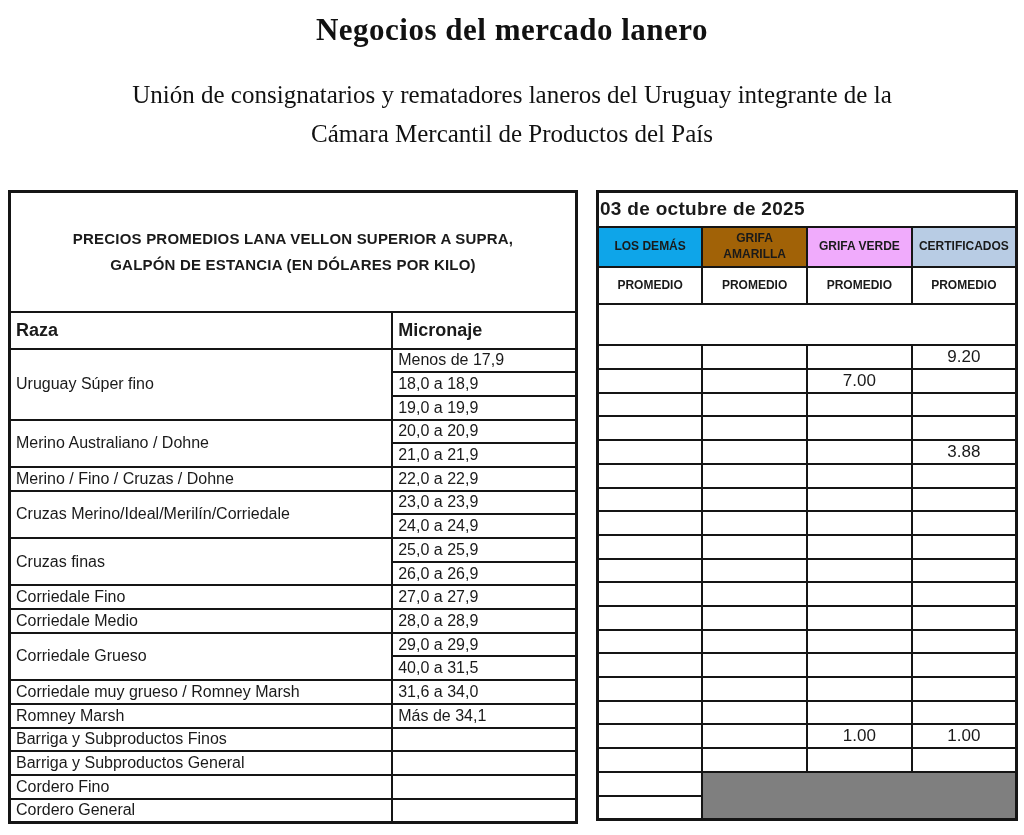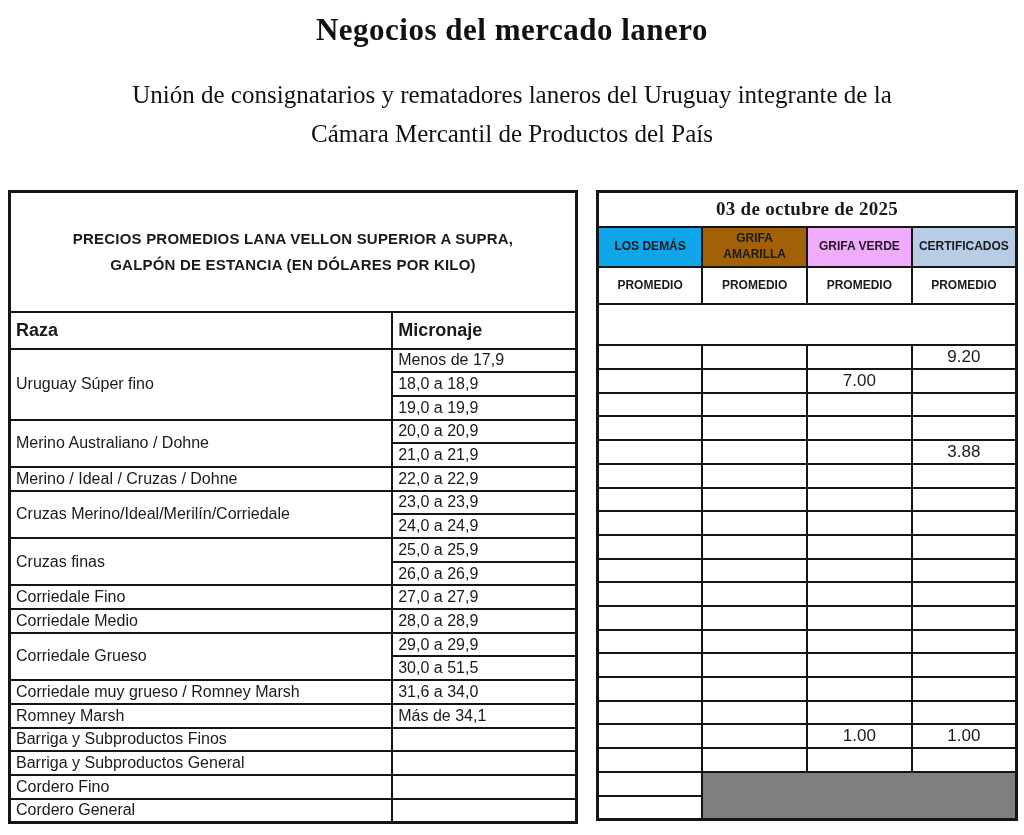--- a/index.html
+++ b/index.html
@@ -69,24 +69,22 @@
     padding: 0 2px 0 5px;
     vertical-align: middle;
     white-space: nowrap;
   }
 
   
   tr.rt-date-row { height: 35px; }
   .rt-date {
     font-weight: bold;
     font-size: 19px;
-    text-align: center;
     vertical-align: middle;
     letter-spacing: 0.3px;
-    font-family: Liberation Serif, serif;
   }
   tr.rt-colhead-row { height: 40px; }
   .rt-colhead {
     font-weight: bold;
     font-size: 12px;
     text-align: center;
     vertical-align: middle;
     white-space: pre-line;
     line-height: 1.3;
     padding: 0 1px;
@@ -140,21 +138,21 @@
           <td class="mic">19,0 a 19,9</td>
         </tr>
         <tr class="data-row">
           <td class="raza" rowspan="2">Merino Australiano / Dohne</td>
           <td class="mic">20,0 a 20,9</td>
         </tr>
         <tr class="data-row">
           <td class="mic">21,0 a 21,9</td>
         </tr>
         <tr class="data-row">
-          <td class="raza" rowspan="1">Merino / Ideal / Cruzas / Dohne</td>
+          <td class="raza" rowspan="1">Merino / Fino / Cruzas / Dohne</td>
           <td class="mic">22,0 a 22,9</td>
         </tr>
         <tr class="data-row">
           <td class="raza" rowspan="2">Cruzas Merino/Ideal/Merilín/Corriedale</td>
           <td class="mic">23,0 a 23,9</td>
         </tr>
         <tr class="data-row">
           <td class="mic">24,0 a 24,9</td>
         </tr>
         <tr class="data-row">
@@ -170,21 +168,21 @@
         </tr>
         <tr class="data-row">
           <td class="raza" rowspan="1">Corriedale Medio</td>
           <td class="mic">28,0 a 28,9</td>
         </tr>
         <tr class="data-row">
           <td class="raza" rowspan="2">Corriedale Grueso</td>
           <td class="mic">29,0 a 29,9</td>
         </tr>
         <tr class="data-row">
-          <td class="mic">30,0 a 51,5</td>
+          <td class="mic">40,0 a 31,5</td>
         </tr>
         <tr class="data-row">
           <td class="raza" rowspan="1">Corriedale muy grueso / Romney Marsh</td>
           <td class="mic">31,6 a 34,0</td>
         </tr>
         <tr class="data-row">
           <td class="raza" rowspan="1">Romney Marsh</td>
           <td class="mic">Más de 34,1</td>
         </tr>
         <tr class="data-row">

